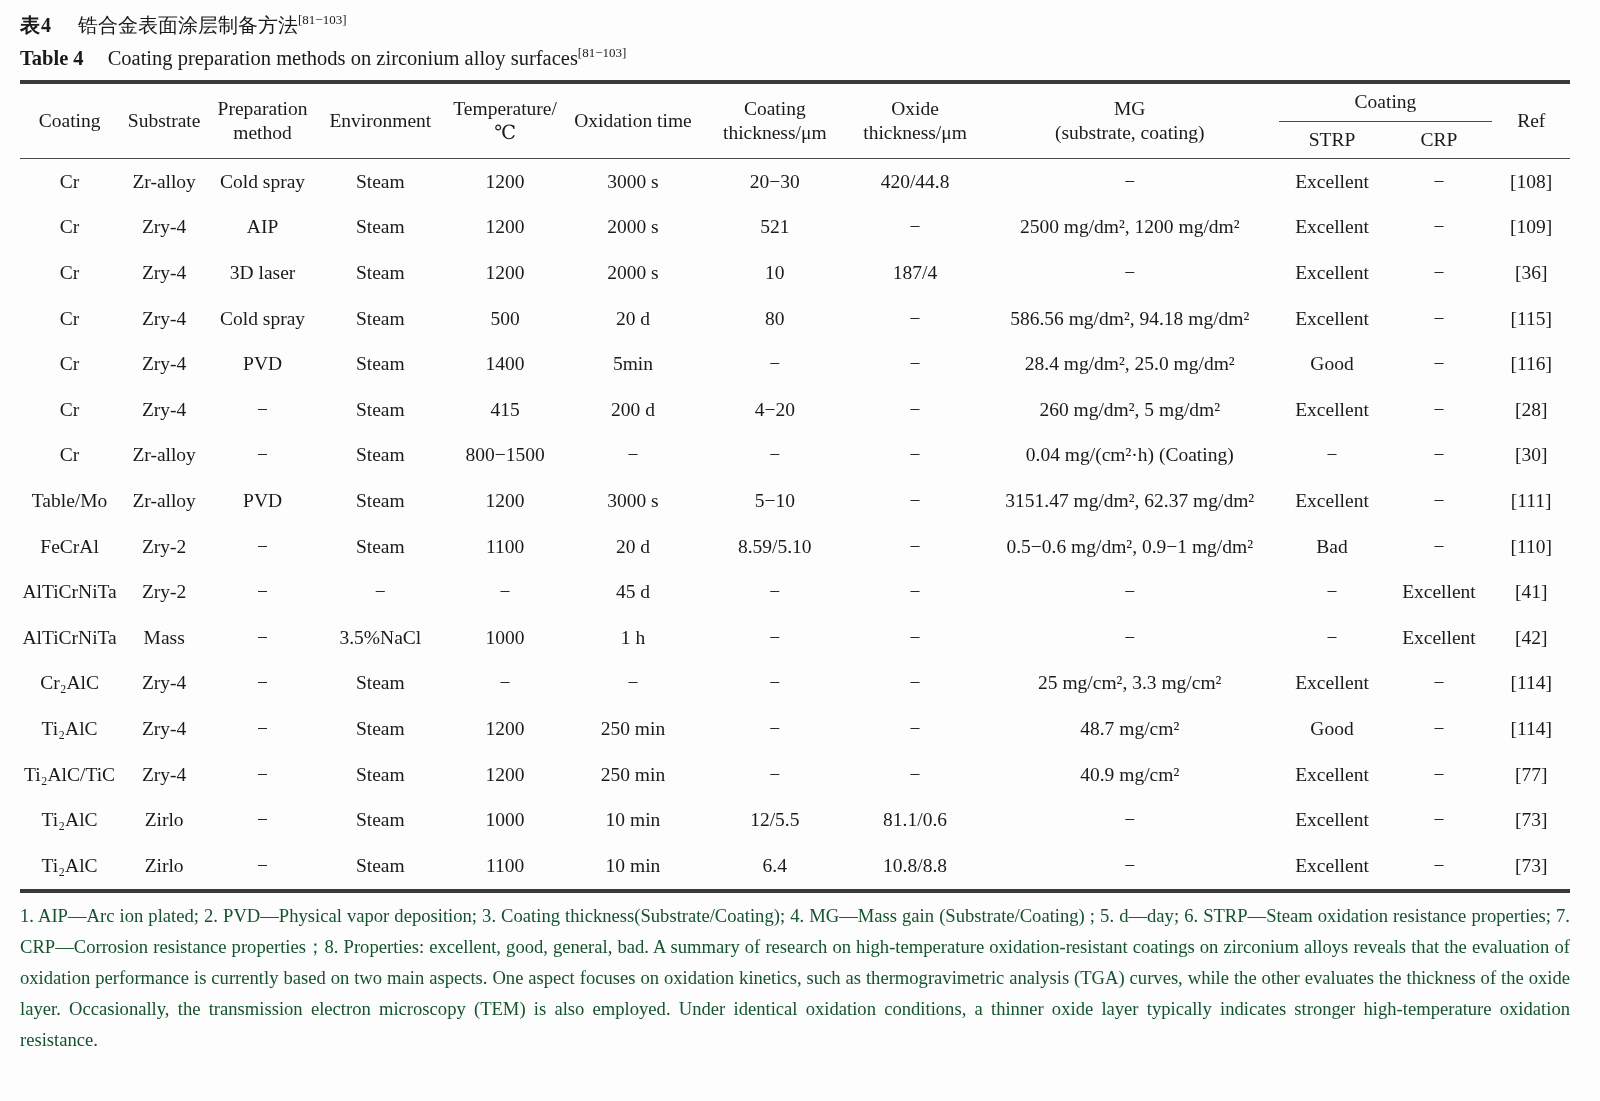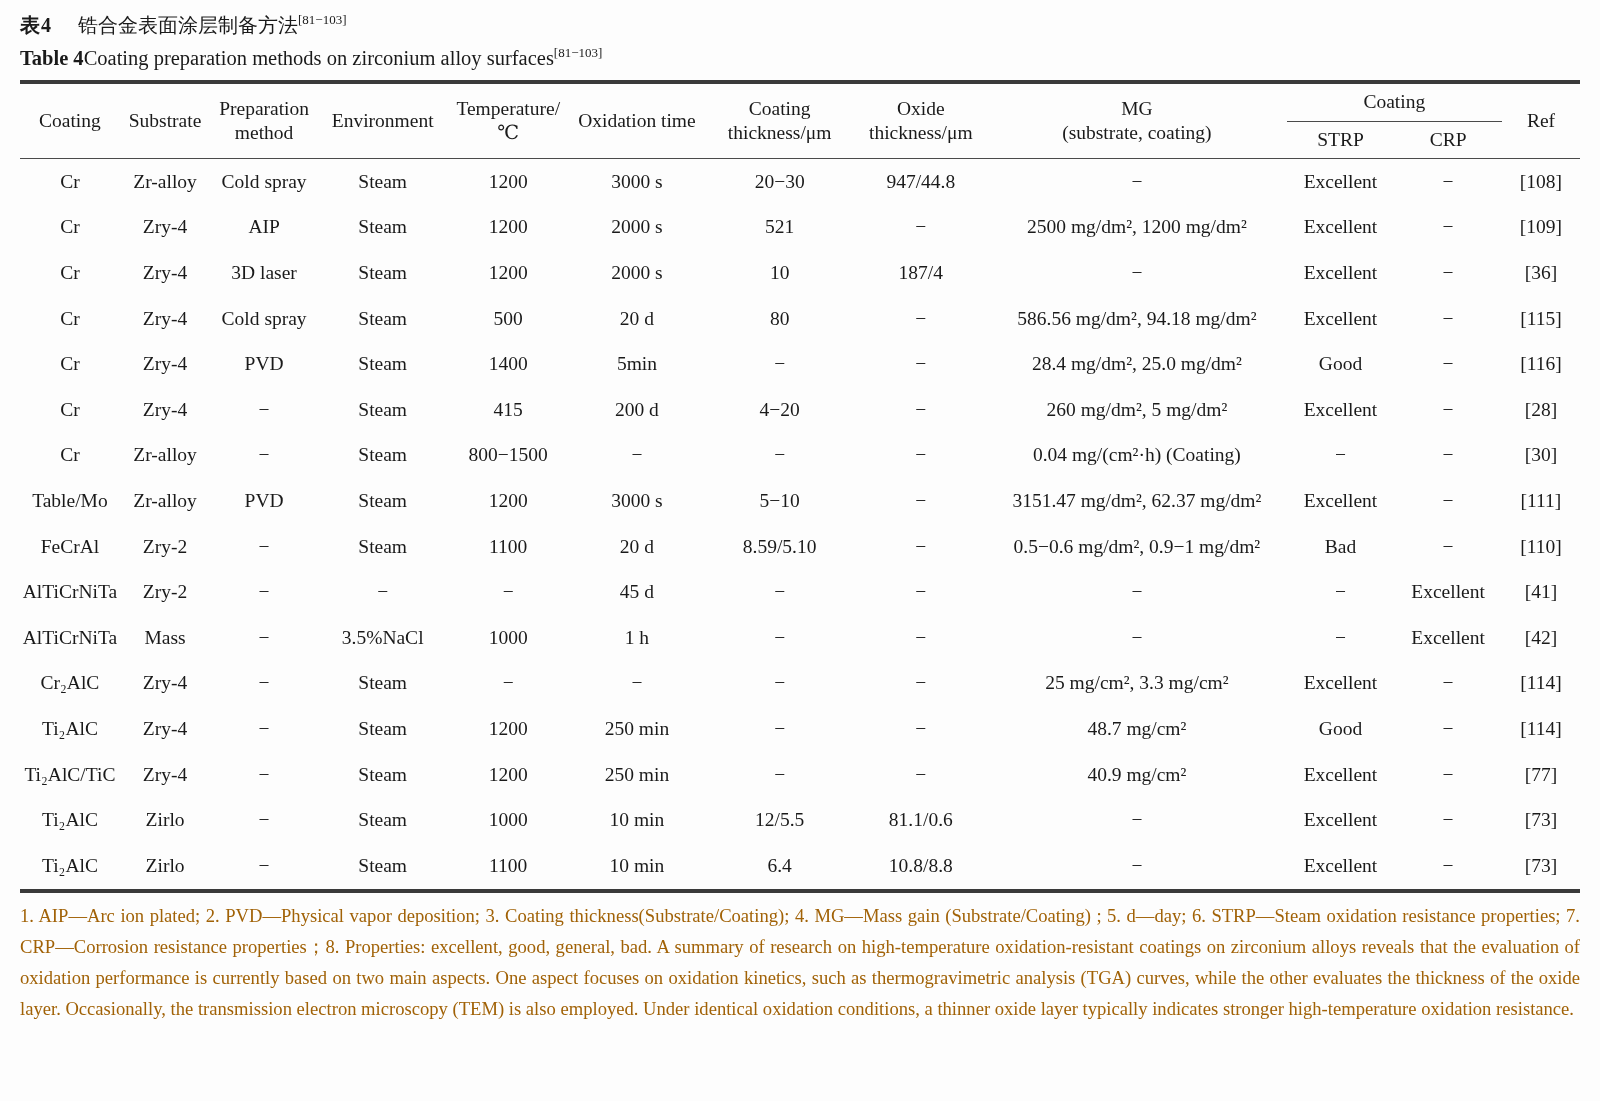--- a/index.html
+++ b/index.html
@@ -2,42 +2,42 @@
 <html><head>
 <meta charset="utf-8">
 <style>
   html,body{margin:0;padding:0;}
   body{
     width:1600px;height:1101px;
     background:#fdfdfd;color:#1a1a1a;
     font-family:"Liberation Serif","DejaVu Serif",serif;
     -webkit-font-smoothing:antialiased;
   }
-  .page{padding:10px 20px 0 20px;}
+  .page{padding:10px 30px 0 20px;}
   .title-cn{font-size:20px;margin:2px 0 8px 0;}
   .title-cn .label{font-weight:bold;margin-right:26px;letter-spacing:1px;}
   .title-en{font-size:20.5px;margin:0 0 10px 0;}
-  .title-en .label{font-weight:bold;}
+  .title-en .label{font-weight:bold;margin-right:24px;}
   sup.refsup{font-size:13px;vertical-align:super;line-height:0;}
   table{
     width:100%;border-collapse:collapse;table-layout:fixed;
     border-top:4px solid #3a3a3a;border-bottom:4px solid #3a3a3a;
   }
   thead{border-bottom:1.5px solid #4a4a4a;}
   th{font-weight:normal;font-size:19.5px;padding:0;vertical-align:middle;text-align:center;line-height:1.25;}
   tr.hdr-top th{height:37px;}
   tr.hdr-sub th{height:36px;}
   th.prop{border-bottom:1.5px solid #4a4a4a;}
   tbody td{
     height:45.6px;text-align:center;vertical-align:middle;
     font-size:19.5px;padding:0 2px;white-space:nowrap;overflow:hidden;
   }
   .footnote{
     margin-top:7px;font-size:18.6px;line-height:31px;
-    text-align:justify;color:#a16207;
+    text-align:justify;color:#14532d;
   }
 </style>
 </head>
 <body>
 
 <div class="page">
 
   <div class="title-cn">
     <span class="label">表4</span><span>锆合金表面涂层制备方法</span><sup class="refsup">[81−103]</sup>
   </div>
@@ -97,21 +97,21 @@
     </thead>
     <tbody>
         <tr>
           <td>Cr</td>
           <td>Zr-alloy</td>
           <td>Cold spray</td>
           <td>Steam</td>
           <td>1200</td>
           <td>3000 s</td>
           <td>20−30</td>
-          <td>947/44.8</td>
+          <td>420/44.8</td>
           <td>−</td>
           <td>Excellent</td>
           <td>−</td>
           <td>[108]</td>
         </tr>
         <tr>
           <td>Cr</td>
           <td>Zry-4</td>
           <td>AIP</td>
           <td>Steam</td>

